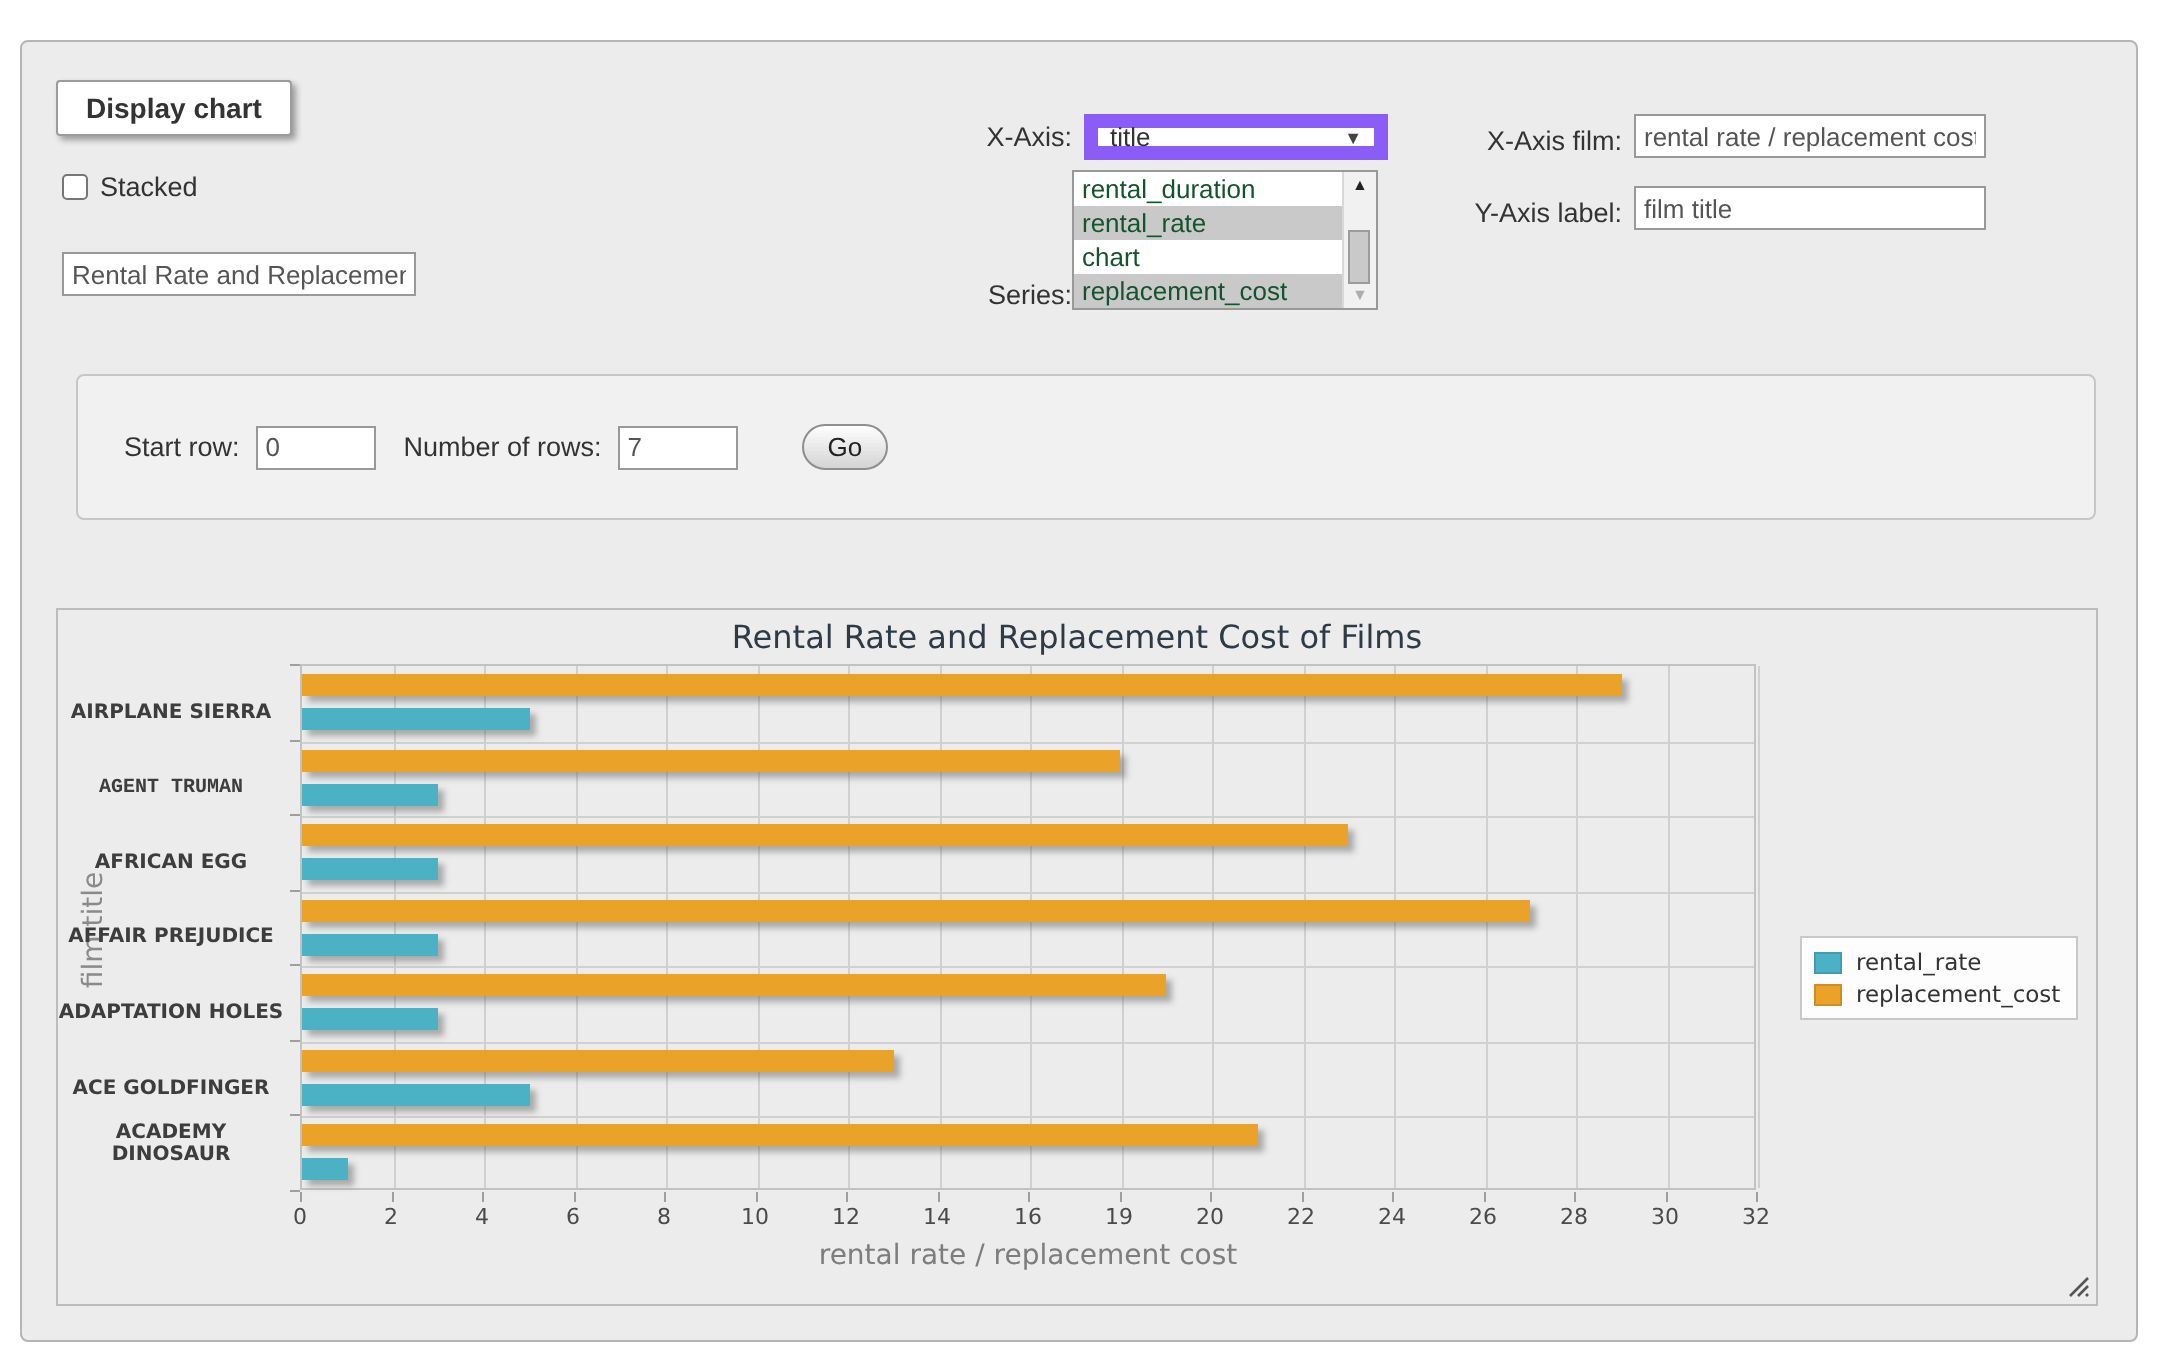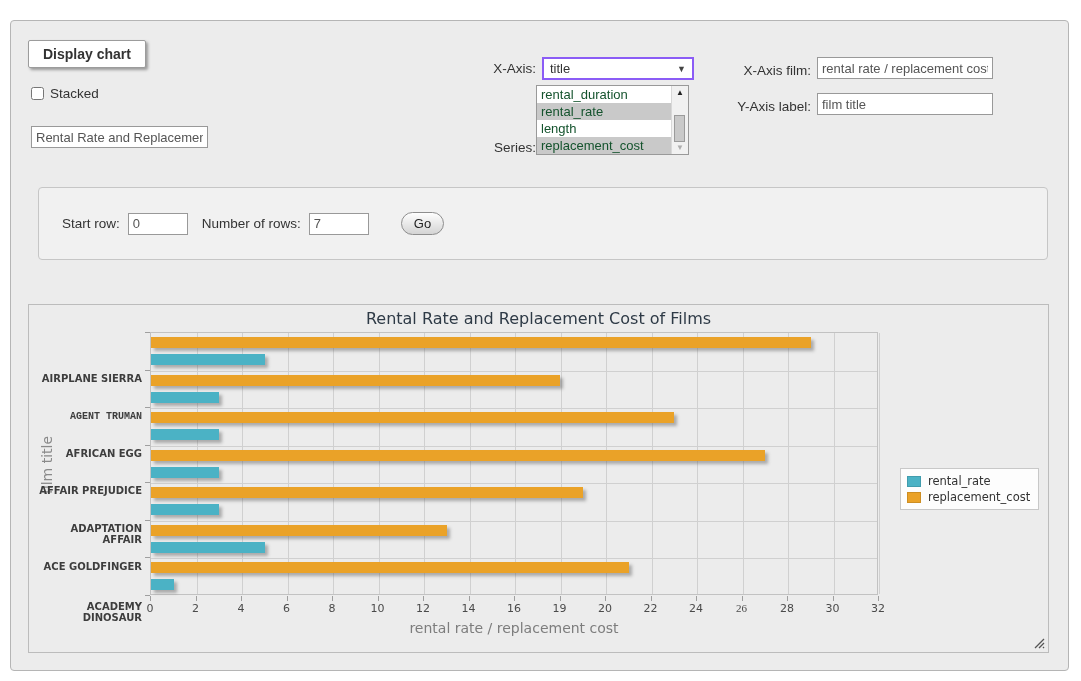--- a/index.html
+++ b/index.html
@@ -28,21 +28,21 @@
   .radio-row { position:absolute; left:20px; top:33px; display:flex; align-items:center; font-size:13.5px; color:#333; }
   .radio-row label { display:flex; align-items:center; margin-right:10px; }
   .radio-row input { margin:0 4px 0 0; }
   .stacked-row { position:absolute; left:20px; top:65px; display:flex; align-items:center; font-size:13.5px; color:#333; }
   .stacked-row input { margin:0 6px 0 0; }
   .title-input { position:absolute; left:20px; top:105px; width:177px; height:22px; }
   
   .xaxis-label  { position:absolute; left:455px; top:40px; width:70px; text-align:right; }
   .select-box {
     position:absolute; left:531px; top:36px; width:152px; height:23px;
-    border:2px solid #8b5cf6; background:#fff; display:flex; align-items:center;
+    border:7px solid #8b5cf6; background:#fff; display:flex; align-items:center;
     justify-content:space-between; padding:0 6px; font-size:13px; color:#333;
   }
   .select-box .arrow { font-size:9px; color:#444; }
   
   .series-label { position:absolute; left:455px; top:119px; width:70px; text-align:right; }
   .listbox {
     position:absolute; left:525px; top:64px; width:153px; height:70px;
     border:1px solid #999; background:#fff; display:flex; overflow:hidden;
   }
   .listbox .opts { flex:1; overflow:hidden; }
@@ -77,22 +77,22 @@
   }
   .chart-title {
     position:absolute; top:4px; left:0; width:100%; text-align:center;
     font-size:16px; color:#2e3a46; font-family:"DejaVu Sans", sans-serif;
   }
   .plot { position:absolute; left:121px; top:27px; width:728px; height:263px; border:1px solid #c2c2c2; }
   .gl-v { position:absolute; top:0; width:1px; height:100%; background:#d0d0d0; }
   .gl-h { position:absolute; left:0; height:1px; width:100%; background:#d0d0d0; }
   .bar { position:absolute; left:0; height:11px; box-shadow:3px 3px 3px rgba(90,90,90,0.45); }
   .cat-label {
-    position:absolute; left:0; width:113px; text-align:right; font-size:10px;
-    font-weight:bold; color:#3d3d3d; font-family:"DejaVu Sans", sans-serif;margin-top:22px;
+    position:absolute; left:0; width:113px; text-align:center; font-size:10px;
+    font-weight:bold; color:#3d3d3d; font-family:"DejaVu Sans", sans-serif;
   }
   .x-tick {
     position:absolute; width:40px; text-align:center; top:297px;
     font-size:11px; color:#4a4a4a; font-family:"DejaVu Sans", sans-serif;
   }
   .stub-b { position:absolute; width:1px; height:5px; background:#9f9f9f; top:291px; }
   .stub-l { position:absolute; width:5px; height:1px; background:#9f9f9f; left:116px; }
   .x-axis-title {
     position:absolute; left:121px; width:728px; top:315px; text-align:center;
     font-size:14px; color:#7d7d7d; font-family:"DejaVu Sans", sans-serif;
@@ -129,21 +129,21 @@
   <div class="select-box">
     <span>title</span>
     <span class="arrow">▼</span>
   </div>
 
   <div class="form-label series-label">Series:</div>
   <div class="listbox">
     <div class="opts">
         <div class="opt">rental_duration</div>
         <div class="opt selected">rental_rate</div>
-        <div class="opt">length</div>
+        <div class="opt">chart</div>
         <div class="opt selected">replacement_cost</div>
       </div>
     <div class="sb">
       <div class="up">▲</div>
       <div class="thumb"></div>
       <div class="dn">▼</div>
     </div>
   </div>
 
   <div class="form-label xlbl-text">X-Axis film:</div>
@@ -235,36 +235,36 @@
       <div class="x-tick" style="left: 465px;">16</div>
       <div class="stub-b" style="left: 530.5px;"></div>
       <div class="x-tick" style="left: 510.5px;">19</div>
       <div class="stub-b" style="left: 576px;"></div>
       <div class="x-tick" style="left: 556px;">20</div>
       <div class="stub-b" style="left: 621.5px;"></div>
       <div class="x-tick" style="left: 601.5px;">22</div>
       <div class="stub-b" style="left: 667px;"></div>
       <div class="x-tick" style="left: 647px;">24</div>
       <div class="stub-b" style="left: 712.5px;"></div>
-      <div class="x-tick" style="left: 692.5px; font-family: Liberation Serif, serif;">26</div>
+      <div class="x-tick" style="left: 692.5px;">26</div>
       <div class="stub-b" style="left: 758px;"></div>
       <div class="x-tick" style="left: 738px;">28</div>
       <div class="stub-b" style="left: 803.5px;"></div>
       <div class="x-tick" style="left: 783.5px;">30</div>
       <div class="stub-b" style="left: 849px;"></div>
       <div class="x-tick" style="left: 829px;">32</div>
       <div class="stub-l" style="top: 27px;"></div>
       <div class="stub-l" style="top: 65px;"></div>
       <div class="stub-l" style="top: 102px;"></div>
       <div class="stub-l" style="top: 140px;"></div>
       <div class="stub-l" style="top: 177px;"></div>
       <div class="stub-l" style="top: 215px;"></div>
       <div class="stub-l" style="top: 252px;"></div>
       <div class="stub-l" style="top: 290px;"></div>
       <div class="cat-label" style="top: 46px;">AIRPLANE SIERRA</div>
       <div class="cat-label" style="top: 84px; font-family: Liberation Mono, monospace;">AGENT TRUMAN</div>
       <div class="cat-label" style="top: 121px;">AFRICAN EGG</div>
       <div class="cat-label" style="top: 158px;">AFFAIR PREJUDICE</div>
-      <div class="cat-label" style="top: 196px;">ADAPTATION AFFAIR</div>
+      <div class="cat-label" style="top: 196px;">ADAPTATION HOLES</div>
       <div class="cat-label" style="top: 234px;">ACE GOLDFINGER</div>
-      <div class="cat-label" style="top: 274px;">ACADEMY DINOSAUR</div>
+      <div class="cat-label" style="top: 256px;">ACADEMY DINOSAUR</div>
     </div>
 </div>
 
 </body></html>

